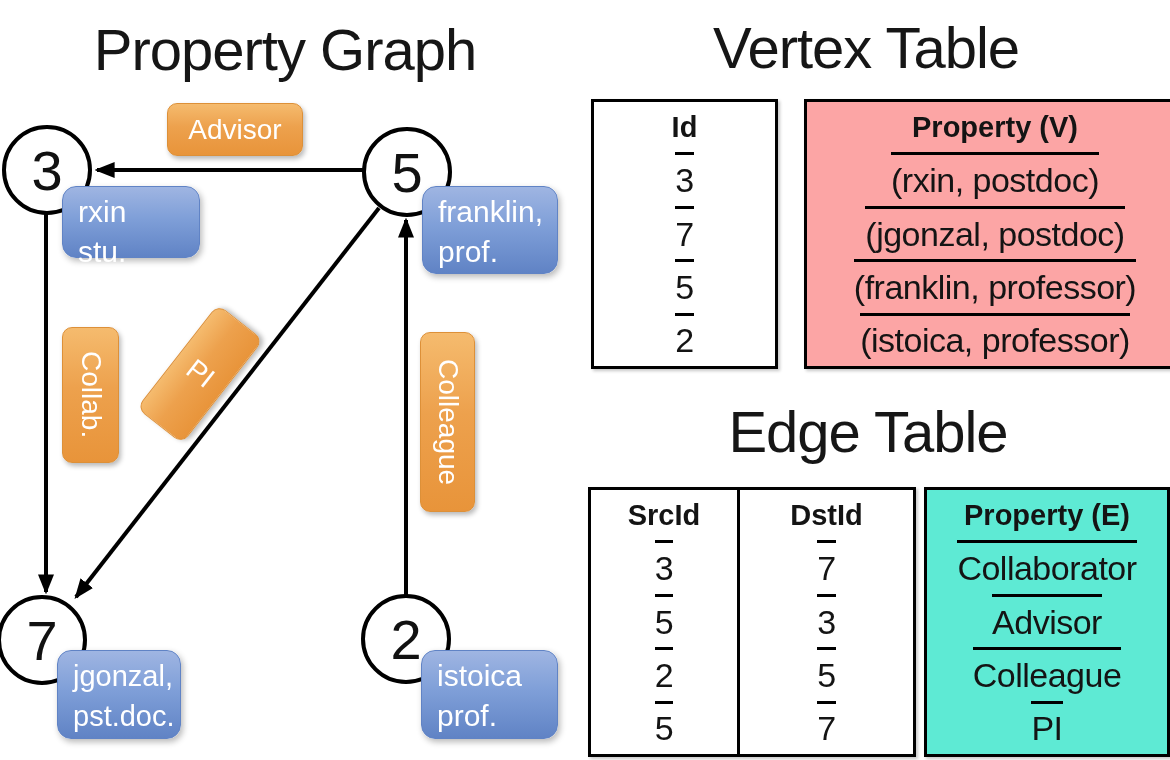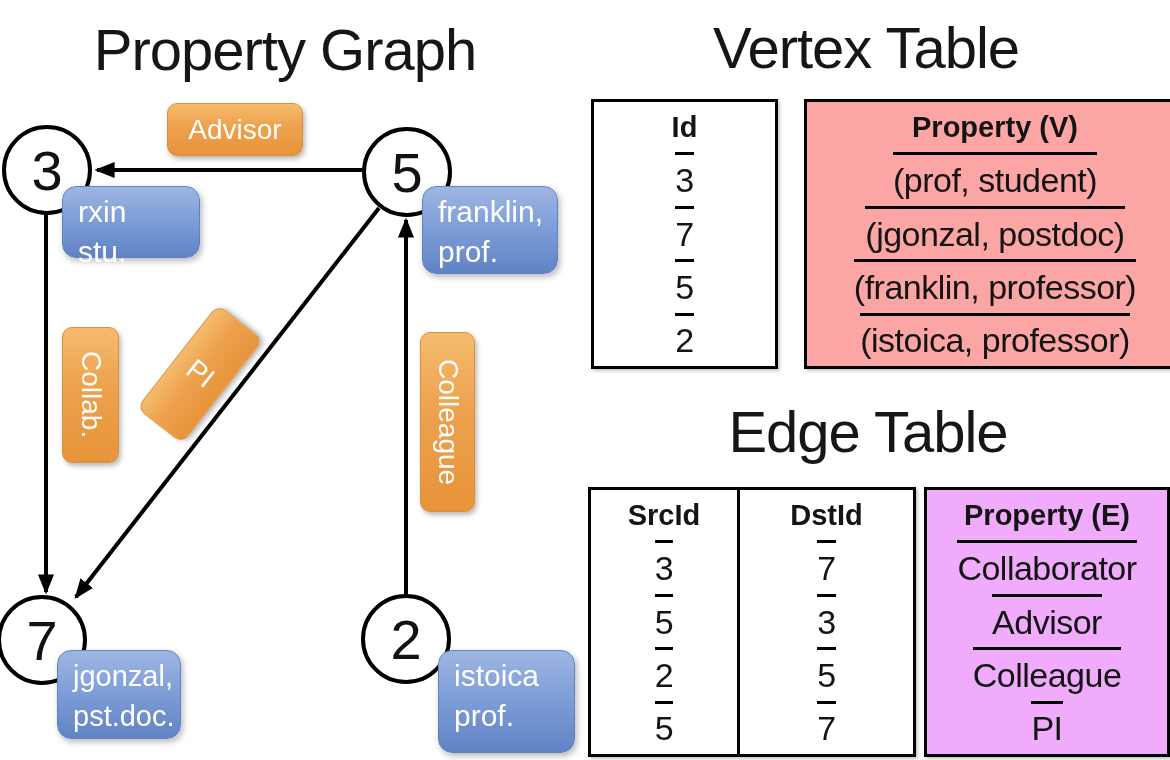--- a/index.html
+++ b/index.html
@@ -37,35 +37,35 @@
   .rot90{display:inline-block;transform:rotate(90deg);}
 
   .vprop{position:absolute;box-sizing:border-box;
          background:linear-gradient(180deg,#9fb5e2 0%,#7f9fd8 45%,#6083c5 100%);
          border:1px solid #6083c5;border-radius:14px;color:#fff;
          font-size:30px;font-weight:300;line-height:40px;
          padding:5px 0 0 15px;box-shadow:2px 3px 6px rgba(0,0,0,.28);}
   #prop-rxin{left:62px;top:186px;width:138px;height:72px;}
   #prop-franklin{left:422px;top:186px;width:136px;height:88px;}
   #prop-jgonzal{left:57px;top:650px;width:124px;height:89px;font-size:29px;}
-  #prop-istoica{left:438px;top:650px;width:137px;height:103px;}
+  #prop-istoica{left:421px;top:650px;width:137px;height:89px;}
 
   
   .tcol{position:absolute;box-sizing:border-box;border:3px solid #000;background:#fff;
         display:flex;flex-direction:column;box-shadow:2px 2px 3px rgba(0,0,0,.22);align-items:center;}
   .tcol .cell{flex:1;display:flex;align-items:center;justify-content:center;
               font-size:34px;font-weight:300;letter-spacing:-0.5px;
               border-top:3px solid #000;color:#141414;white-space:nowrap;}
   .tcol .cell:first-child{border-top:none;}
   .tcol .cell.th{font-weight:bold;font-size:29px;letter-spacing:0;}
   #vt-id-col{left:591px;top:99px;width:187px;height:270px;}
   #vt-prop-col{left:784px;top:99px;width:382px;height:270px;background:#fca5a5;margin-left:20px;}
   #et-src-col{left:588px;top:487px;width:152px;height:270px;}
   #et-dst-col{left:740px;top:487px;width:176px;height:270px;border-left:none;}
-  #et-prop-col{left:924px;top:487px;width:246px;height:270px;background:#f0abfc;}
+  #et-prop-col{left:924px;top:487px;width:246px;height:270px;background:#5eead4;}
 </style>
 </head>
 <body>
 
 <div class="stage">
 
   <div class="title" id="pg-title">Property Graph</div>
   <div class="title" id="vt-title">Vertex Table</div>
   <div class="title" id="et-title">Edge Table</div>
 
@@ -126,21 +126,21 @@
 
   <div class="tcol" id="vt-id-col">
     <div class="cell th">Id</div>
     <div class="cell">3</div>
     <div class="cell">7</div>
     <div class="cell">5</div>
     <div class="cell">2</div>
   </div>
   <div class="tcol" id="vt-prop-col">
     <div class="cell th">Property (V)</div>
-    <div class="cell">(prof, student)</div>
+    <div class="cell">(rxin, postdoc)</div>
     <div class="cell">(jgonzal, postdoc)</div>
     <div class="cell">(franklin, professor)</div>
     <div class="cell">(istoica, professor)</div>
   </div>
 
   <div class="tcol" id="et-src-col">
     <div class="cell th">SrcId</div>
     <div class="cell">3</div>
     <div class="cell">5</div>
     <div class="cell">2</div>

